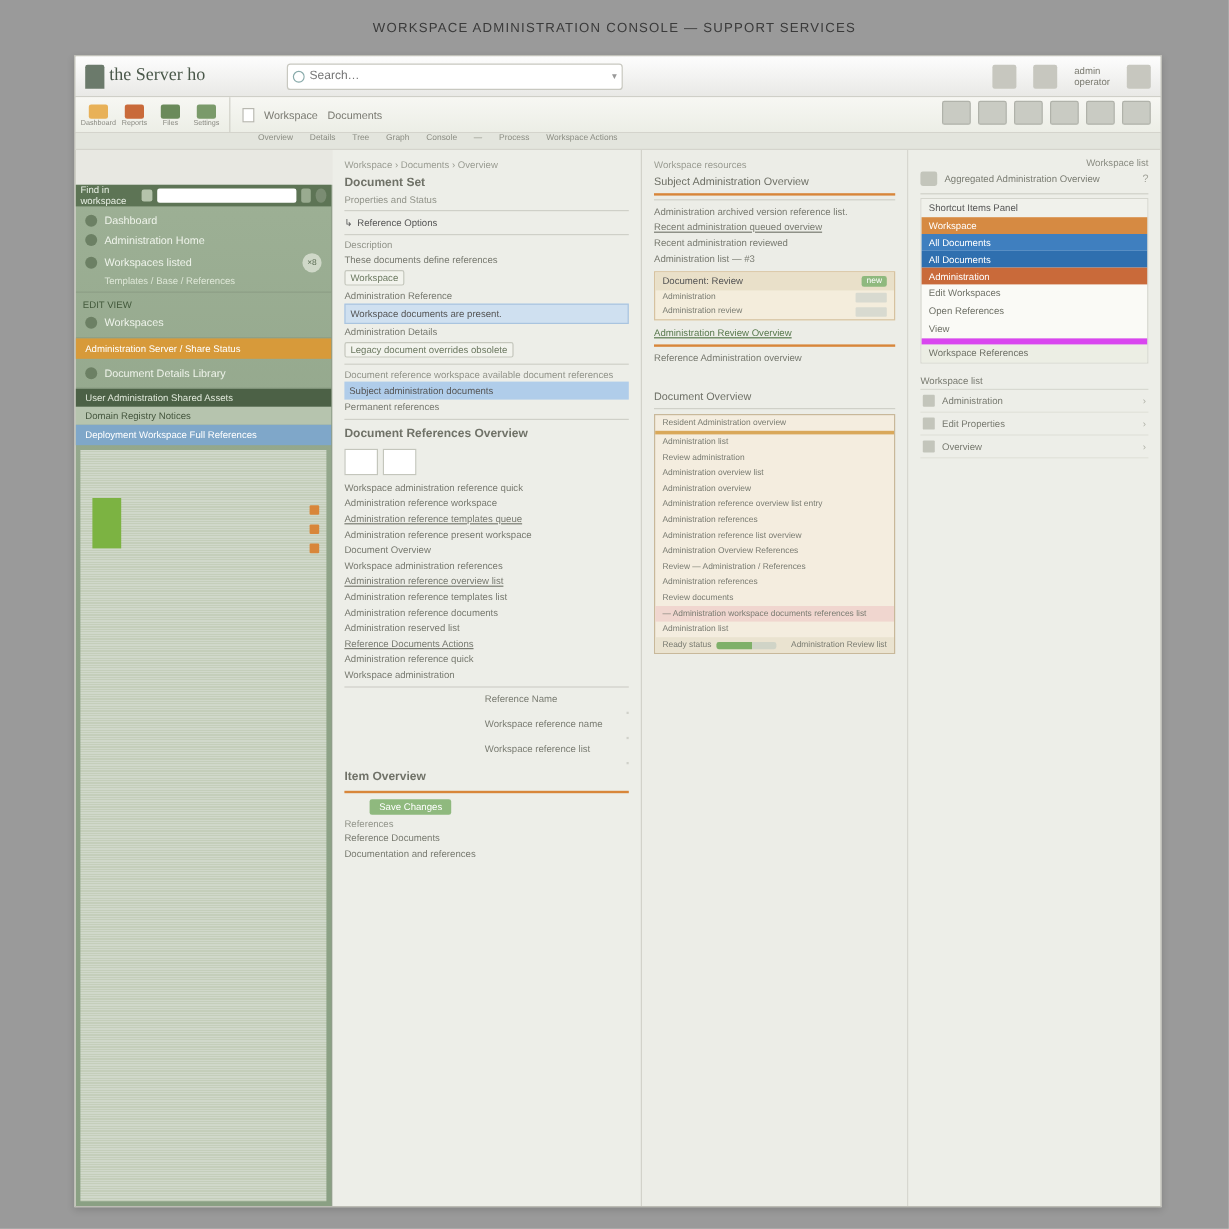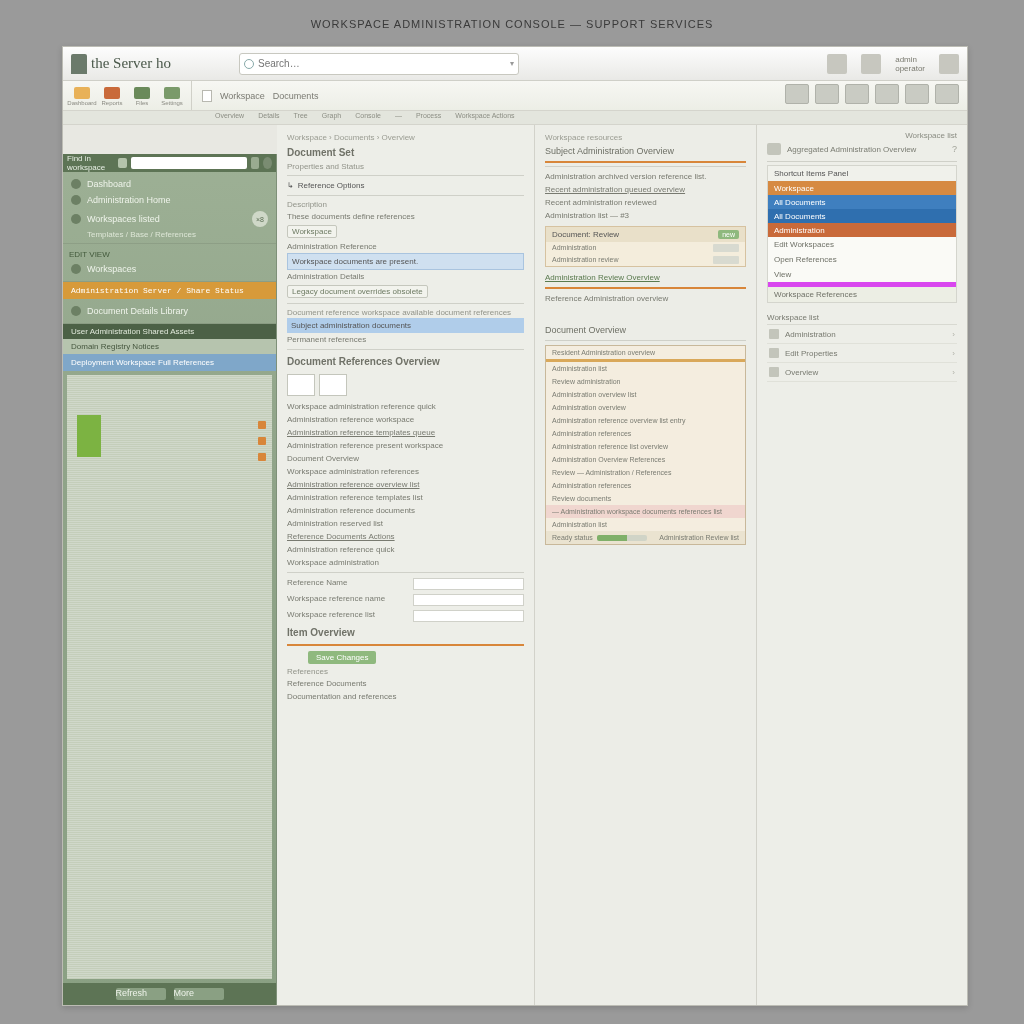--- a/index.html
+++ b/index.html
@@ -91,21 +91,21 @@
 .sb-top .go { width: 12px; height: 12px; background: #99ab90; border-radius: 2px; }
 .sb-top .ref { width: 12px; height: 12px; background: #7a8c72; border-radius: 50%; }
 
 .sb-sec { padding: 4px 6px; border-bottom: 1px solid rgba(0,0,0,0.08); }
 .sb-row { display: flex; align-items: center; gap: 6px; padding: 3px 2px; }
 .sb-row .bullet { width: 10px; height: 10px; background: #6c8064; border-radius: 50%; }
 .sb-row .ext { margin-left: auto; width: 16px; height: 16px; background: #cfd8c8; border-radius: 50%; color: #5c6e55; font-size: 7px; display: flex; align-items: center; justify-content: center; }
 .sb-sub { padding-left: 18px; font-size: 8px; color: #dde6d6; }
 .sb-hdr { font-size: 8px; color: #435a3c; text-transform: uppercase; padding: 2px 0; }
 
-.sb-orange { background: #d79a3a; color: #fff; padding: 4px 8px; font-size: 8px; font-family: Liberation Mono, monospace; }
+.sb-orange { background: #d79a3a; color: #fff; padding: 4px 8px; font-size: 8px; }
 .sb-dark { background: #4c6146; color: #e0e8da; padding: 3px 8px; font-size: 8px; }
 .sb-light { background: #b6c4ae; color: #46573f; padding: 3px 8px; font-size: 8px; }
 .sb-blue { background: #7fa7c9; color: #fff; padding: 4px 8px; font-size: 8px; }
 
 .sb-tree {
   flex: 1;
   background: repeating-linear-gradient(#d0d8ca,#d0d8ca 1px,#c4ceba 1px,#c4ceba 2px);
   position: relative;
   margin: 4px;
 }
@@ -135,21 +135,21 @@
 .boxrow.blue { background: #cfe0f0; border: 1px solid #a9c4df; padding: 3px 4px; }
 .boxrow.hlrow { background: #b0cdea; padding: 3px 4px; }
 
 .item { font-size: 8px; color: #787a70; padding: 2px 0; }
 .item.link { color: #5a7a4f; text-decoration: underline; }
 .item.ul { text-decoration: underline; }
 
 .thumbpair { display: flex; gap: 4px; margin: 4px 0; }
 .thumbpair .t { width: 28px; height: 22px; border: 1px solid #c4c6bc; background: #fff; }
 
-.fieldrow { display: flex; gap: 6px; padding: 2px 0; align-items: flex-start; }
+.fieldrow { display: flex; gap: 6px; padding: 2px 0; align-items: flex-end; flex-direction: column; }
 .fieldrow .lbl { width: 120px; font-size: 8px; color: #7a7c72; }
 .fieldrow .inp { flex: 1; height: 12px; background: #fff; border: 1px solid #d0d1c9; }
 
 .btn-green { display: inline-block; padding: 2px 8px; background: #8fb97e; color: #fff; font-size: 8px; border-radius: 2px; margin-left: 21px; }
 
 
 .b-head { font-size: 9px; color: #6e7066; padding: 2px 0; }
 .b-box { border: 1px solid #d6c2a0; background: #f4eddc; margin: 4px 0; }
 .b-box .hdr { display: flex; align-items: center; justify-content: space-between; padding: 3px 6px; font-size: 8px; background: #e9e0c9; }
 .b-box .hdr .tag { background: #8fb97e; color: #fff; padding: 1px 4px; border-radius: 2px; font-size: 7px; }
@@ -301,24 +301,20 @@
       </div>
       <div class="sb-dark">User Administration Shared Assets</div>
       <div class="sb-light">Domain Registry Notices</div>
       <div class="sb-blue">Deployment Workspace Full References</div>
 
       <div class="sb-tree">
         <div class="bar" style="top:40px;height:42px"></div>
         <div class="ob" style="top:46px"></div>
         <div class="ob" style="top:62px"></div>
         <div class="ob" style="top:78px"></div>
-      </div>
-      <div class="sb-foot">
-        <span class="btn">Refresh</span>
-        <span class="btn">More</span>
       </div>
     </div>
 
     <div class="center">
 
       <div class="col col-a">
         <div class="bc-line">Workspace › Documents › Overview</div>
         <div class="heading">Document Set</div>
         <div class="subline">Properties and Status</div>
         <div class="rule"></div>

